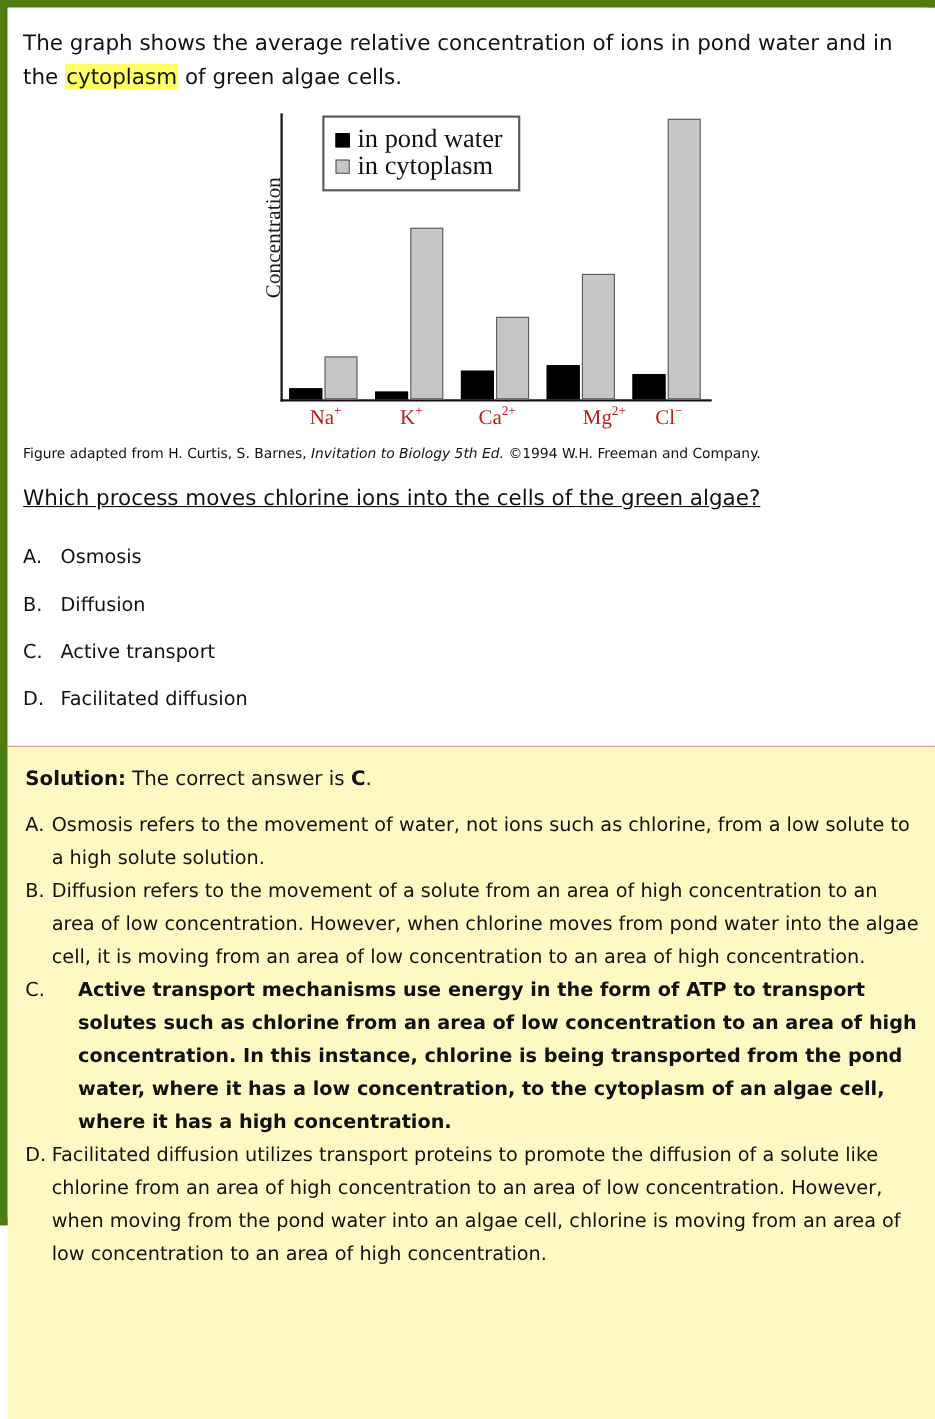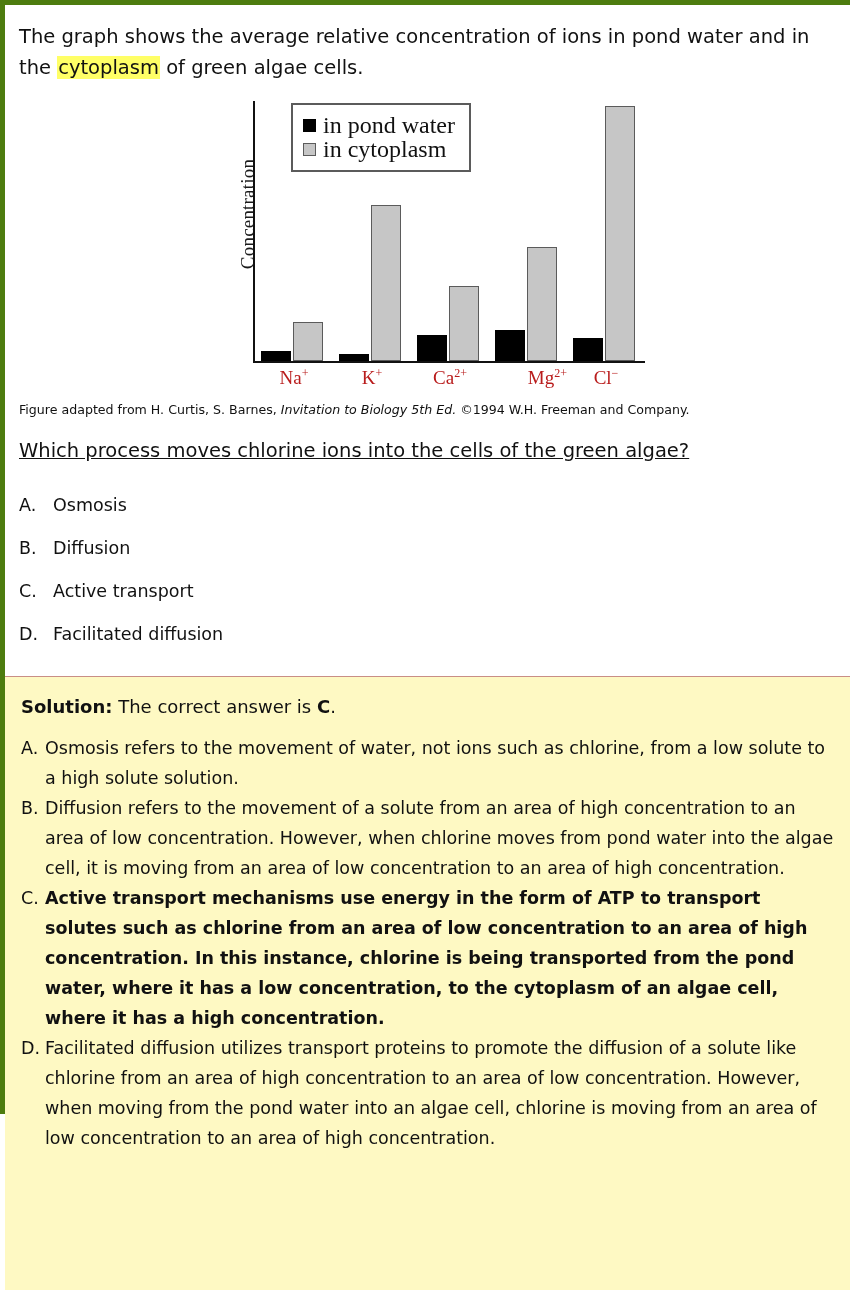--- a/index.html
+++ b/index.html
@@ -13,21 +13,21 @@
     font-family: "DejaVu Sans", sans-serif;
     color: #000;
     overflow: hidden;
   }
 
   .page {
     position: relative;
     width: 850px;
     height: 1114px;
     box-sizing: border-box;
-    border: 5px solid #4d7c0f;
+    border: 7px solid #4d7c0f;
     background: #fff;
   }
 
   
   .question-panel {
     position: absolute;
     left: 0;
     top: 0;
     width: 848px;
     height: 672px;
@@ -247,20 +247,21 @@
   }
   .sol-item .ltr {
     width: 24px;
     flex: 0 0 24px;
   }
   .sol-item .txt {
     flex: 1 1 auto;
   }
   .sol-item.correct .txt {
     font-weight: bold;
+    margin-left: 24px;
   }
 </style>
 </head>
 <body>
 
 <div class="page">
 
   <div class="question-panel">
 
     <div class="stem">

